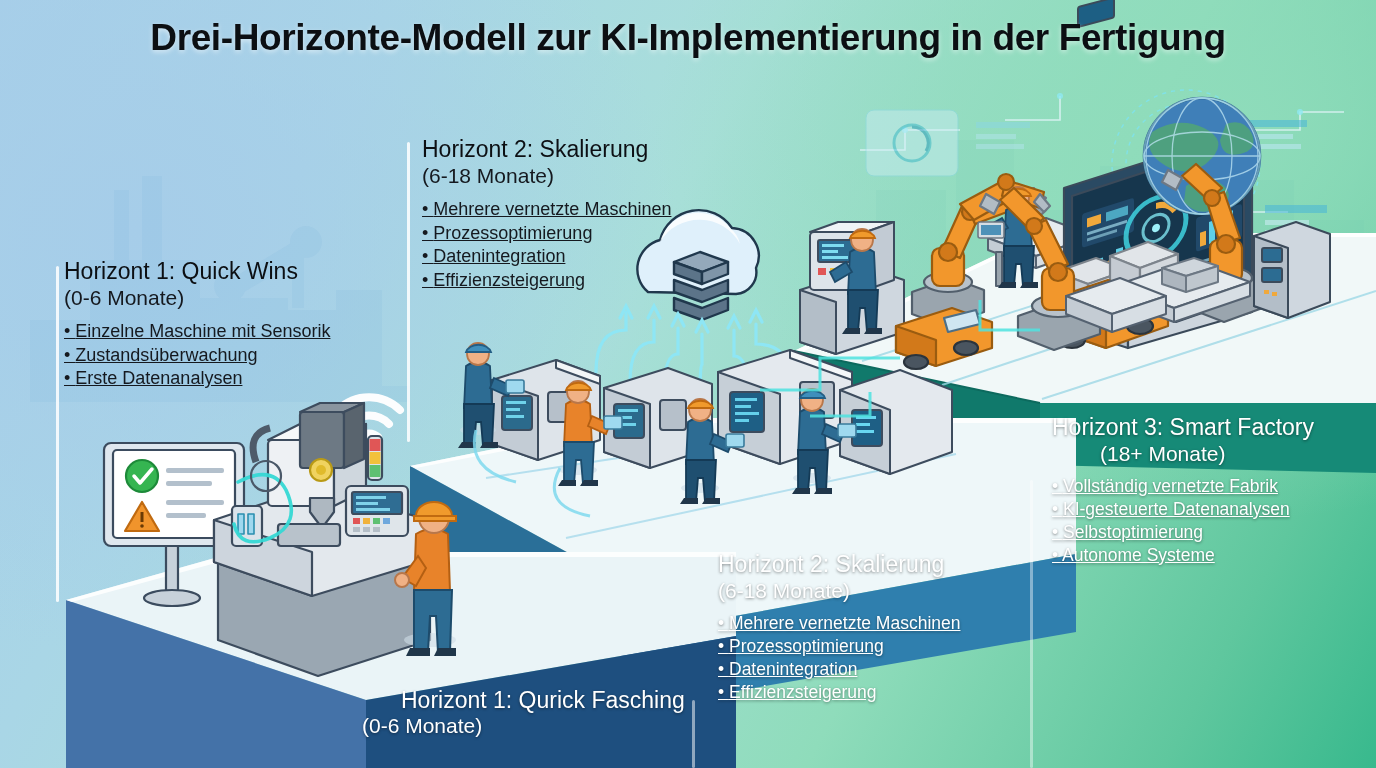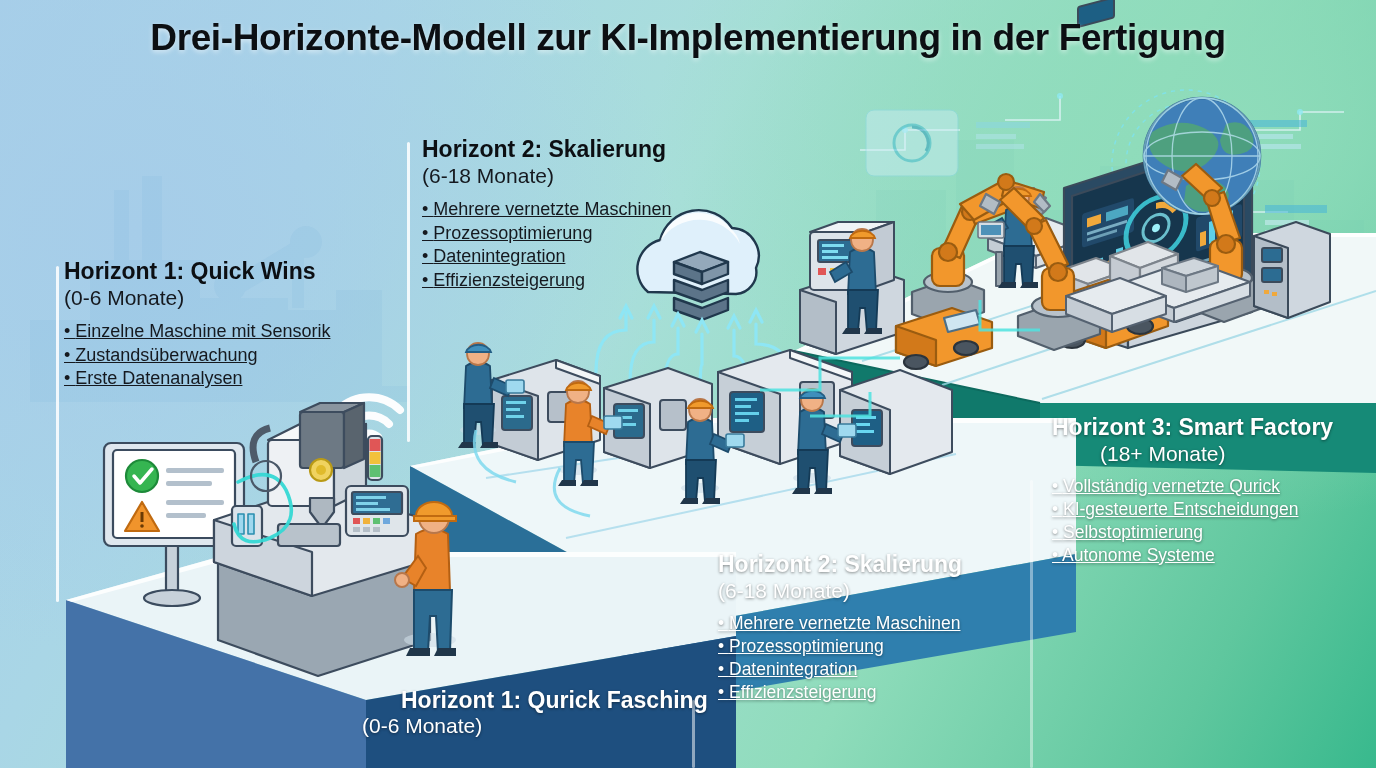--- a/index.html
+++ b/index.html
@@ -25,21 +25,21 @@
 
   
   #title{
     position:absolute;left:0;right:0;top:17px;text-align:center;
     font-size:37px;font-weight:bold;color:#0c0f13;letter-spacing:-0.4px;
     text-shadow:0 2px 5px rgba(255,255,255,.55);
   }
 
   
   .tb{position:absolute;}
-  .tb .h{font-weight:bold;line-height:1.08;}
+  .tb .h{font-weight:normal;line-height:1.08;}
   .tb .sub{line-height:1.12;}
   .tb ul{list-style:none;margin:0;padding:0;}
   .tb li{line-height:1.30;white-space:nowrap;text-decoration:underline;}
   .tb li::before{content:"• ";}
 
   .dark .h, .dark .sub, .dark li{color:#ffffff;text-shadow:0 1px 3px rgba(0,0,0,.45);}
   .light .h{color:#0c0f13;}
   .light .sub{color:#15191f;}
   .light li{color:#15191f;}
 
@@ -637,22 +637,22 @@
       <li>Prozessoptimierung</li>
       <li>Datenintegration</li>
       <li>Effizienzsteigerung</li>
     </ul>
   </div>
 
   <div class="tb dark" id="h3">
     <div class="h">Horizont 3: Smart Factory</div>
     <div class="sub">(18+ Monate)</div>
     <ul>
-      <li>Vollständig vernetzte Qurick</li>
-      <li>KI-gesteuerte Entscheidungen</li>
+      <li>Vollständig vernetzte Fabrik</li>
+      <li>KI-gesteuerte Datenanalysen</li>
       <li>Selbstoptimierung</li>
       <li>Autonome Systeme</li>
     </ul>
   </div>
 
   <div class="tb dark" id="h2b">
     <div class="h">Horizont 2: Skalierung</div>
     <div class="sub">(6-18 Monate)</div>
     <ul>
       <li>Mehrere vernetzte Maschinen</li>

